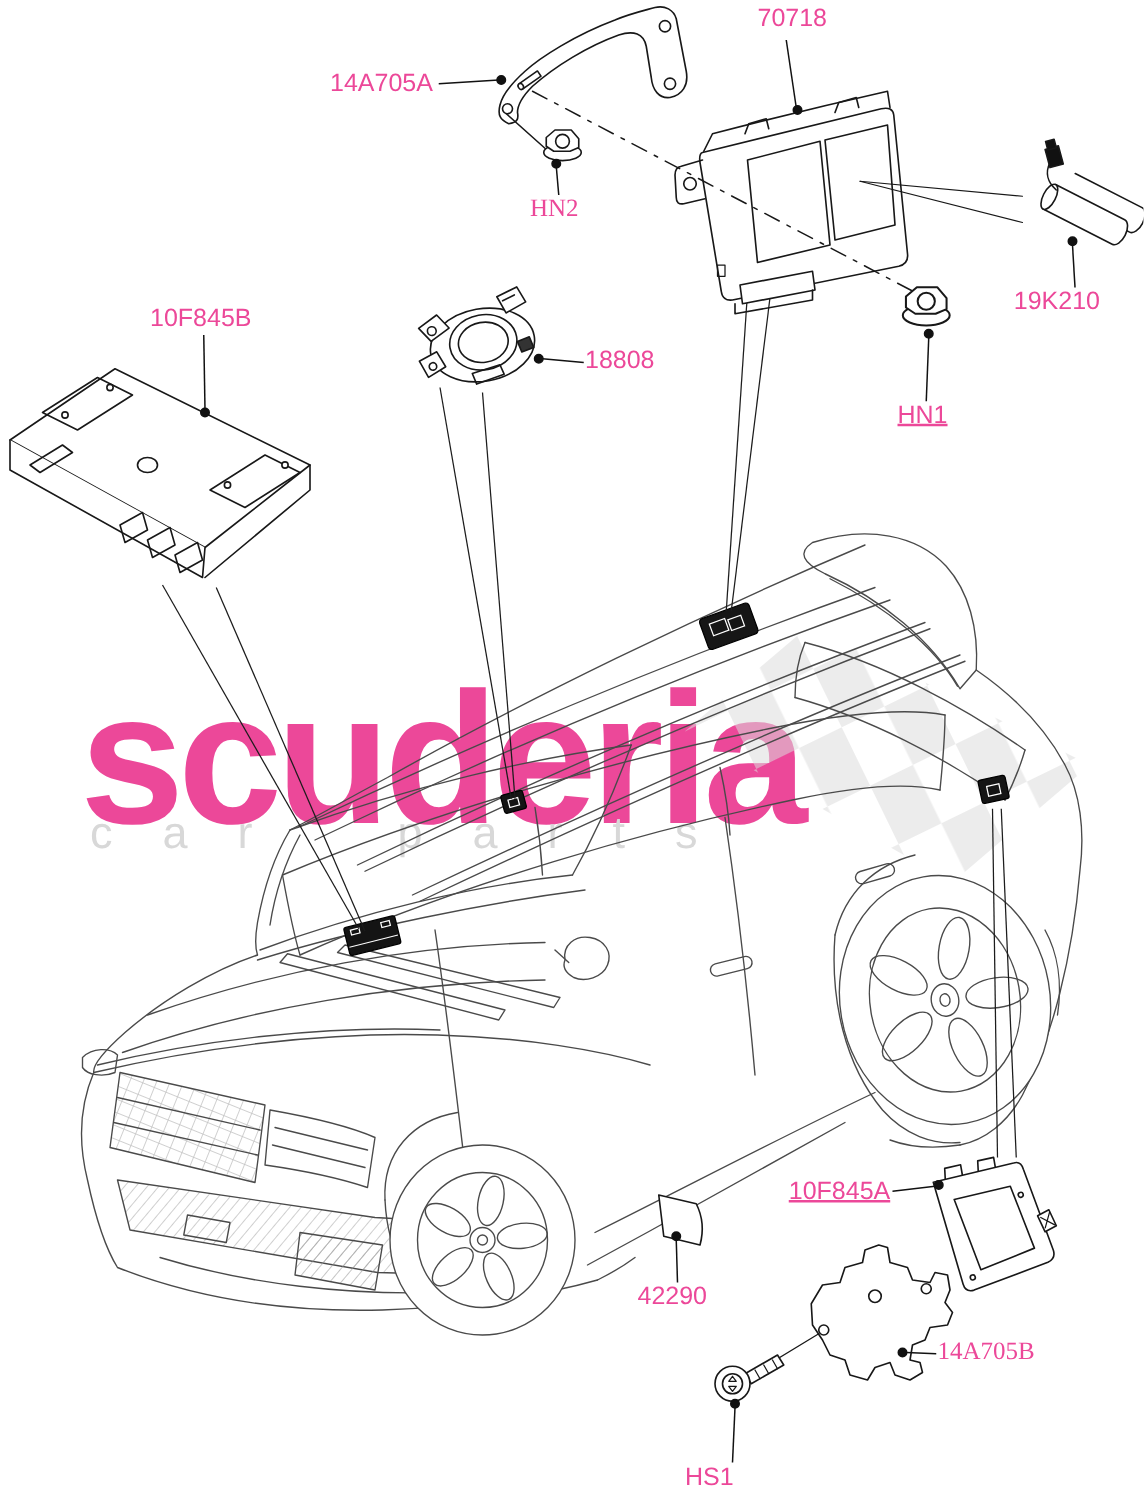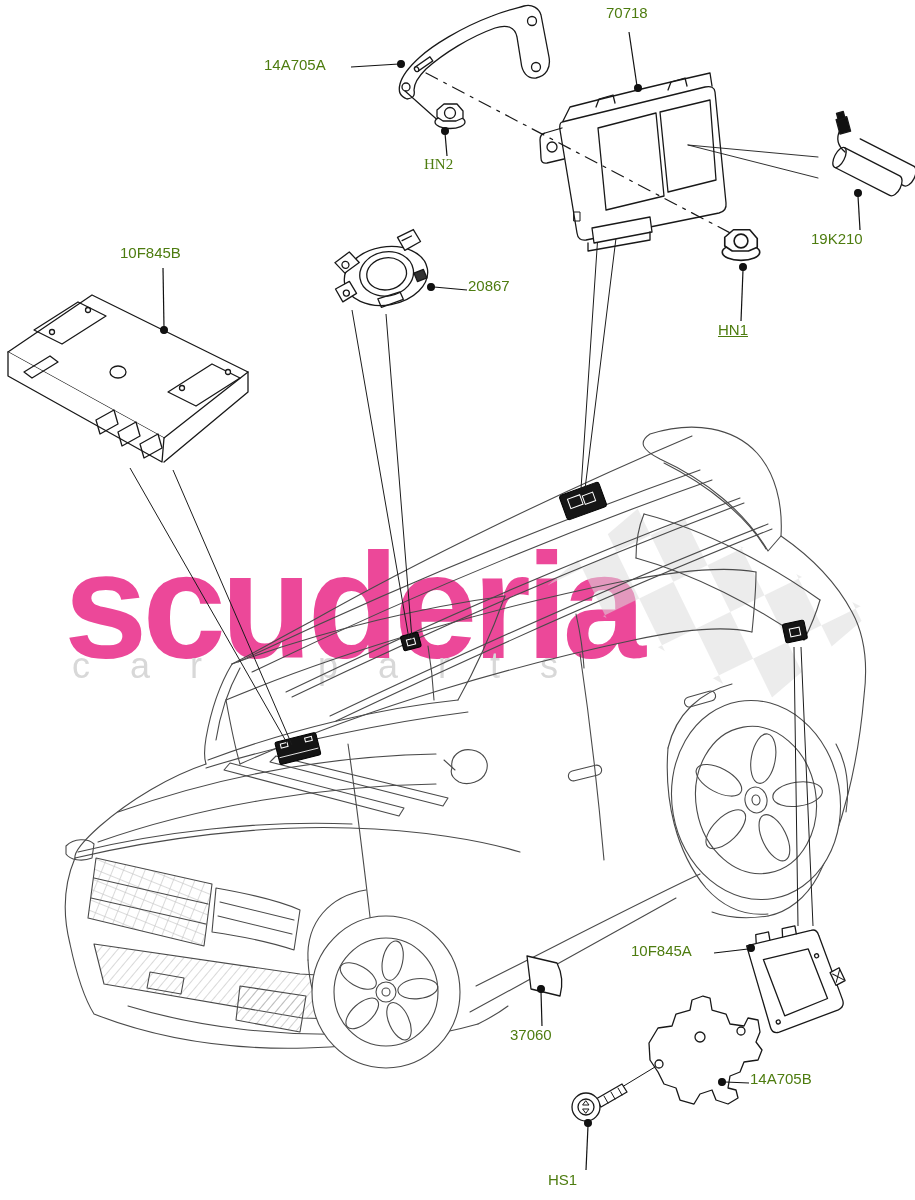--- a/index.html
+++ b/index.html
@@ -5,31 +5,31 @@
   html,body{margin:0;padding:0;background:#ffffff;}
   #stage{position:relative;width:915px;height:1200px;background:#ffffff;overflow:hidden;
          font-family:"Liberation Sans", sans-serif;}
   
   .wm1{position:absolute;left:64px;top:531px;font-size:150px;font-weight:bold;
        letter-spacing:-5px;color:#ec4899;line-height:1;white-space:nowrap;z-index:1;}
   .wm2{position:absolute;left:72px;top:648px;font-size:36px;color:#d8d8d8;
        letter-spacing:40px;word-spacing:26px;line-height:1;white-space:nowrap;z-index:1;}
   svg.diagram{position:absolute;left:0;top:0;z-index:2;}
   
-  .lbl{position:absolute;z-index:3;font-size:15px;color:#4d7c0f;white-space:nowrap;}
+  .lbl{position:absolute;z-index:3;font-size:20px;color:#ec4899;white-space:nowrap;}
   .lbl-14A705A{left:264px;top:56px;}
   .lbl-70718 {left:606px;top:4px;}
   .lbl-HN2   {left:424px;top:156px;font-family:Liberation Serif, serif;}
   .lbl-10F845B{left:120px;top:244px;}
   .lbl-18808 {left:468px;top:277px;}
   .lbl-HN1   {left:718px;top:321px;text-decoration:underline;}
   .lbl-19K210{left:811px;top:230px;}
-  .lbl-10F845A{left:631px;top:942px;}
+  .lbl-10F845A{left:631px;top:942px;text-decoration:underline;}
   .lbl-70730 {left:510px;top:1026px;}
-  .lbl-14A705B{left:750px;top:1070px;}
+  .lbl-14A705B{left:750px;top:1070px;font-family:Liberation Serif, serif;}
   .lbl-HS1   {left:548px;top:1171px;}
 </style>
 </head>
 <body>
 
 <div id="stage">
 
   <div class="wm1">scuderia</div>
   <div class="wm2">car parts</div>
 
@@ -357,21 +357,21 @@
         <circle cx="722" cy="1082" r="3.4"></circle>
       <line x1="586" y1="1170" x2="588" y2="1126"></line>
         <circle cx="588" cy="1123" r="3.4"></circle>
     </g>
   </svg>
 
   <div class="lbl lbl-14A705A">14A705A</div>
   <div class="lbl lbl-70718">70718</div>
   <div class="lbl lbl-HN2">HN2</div>
   <div class="lbl lbl-10F845B">10F845B</div>
-  <div class="lbl lbl-18808">20867</div>
+  <div class="lbl lbl-18808">18808</div>
   <div class="lbl lbl-HN1">HN1</div>
   <div class="lbl lbl-19K210">19K210</div>
   <div class="lbl lbl-10F845A">10F845A</div>
-  <div class="lbl lbl-70730">37060</div>
+  <div class="lbl lbl-70730">42290</div>
   <div class="lbl lbl-14A705B">14A705B</div>
   <div class="lbl lbl-HS1">HS1</div>
 
 </div>
 
 </body></html>

